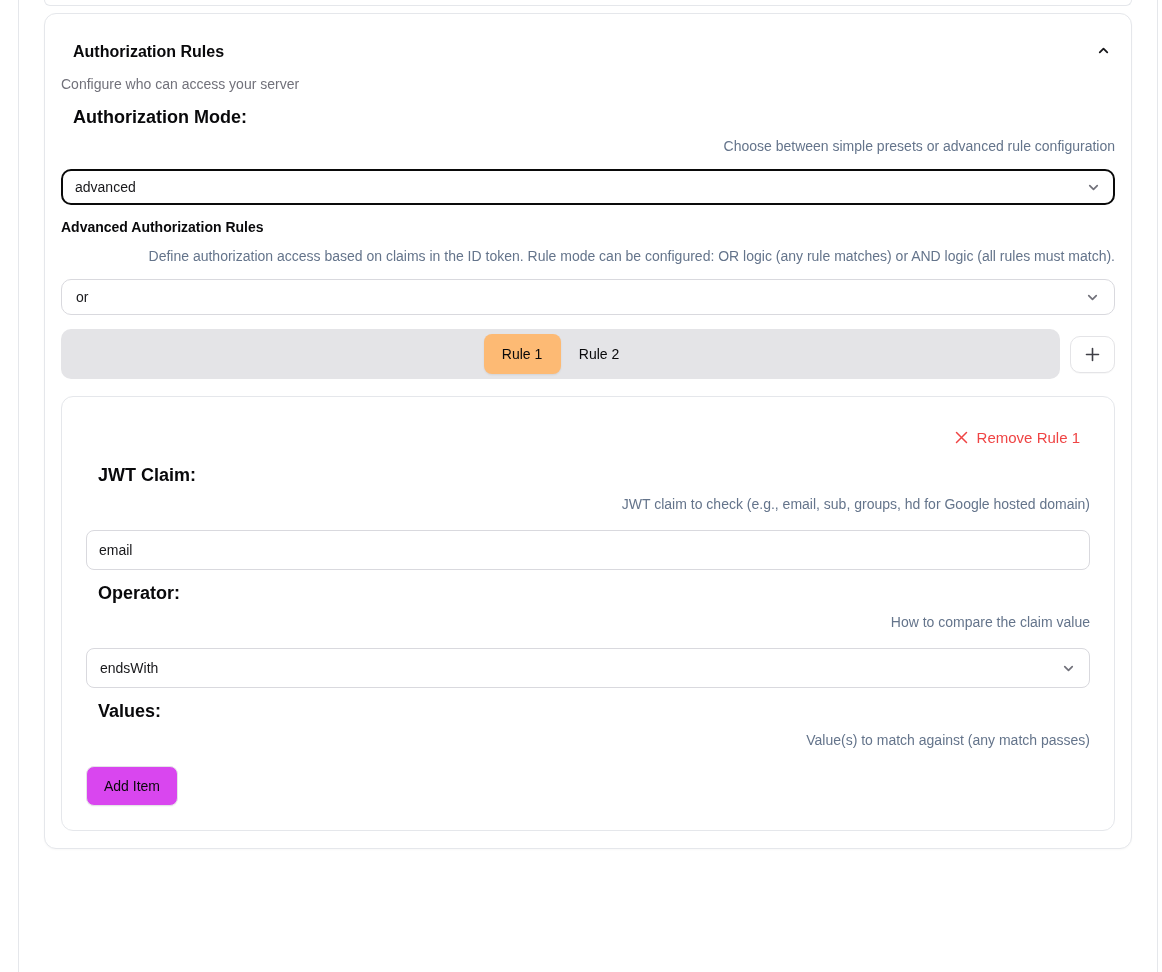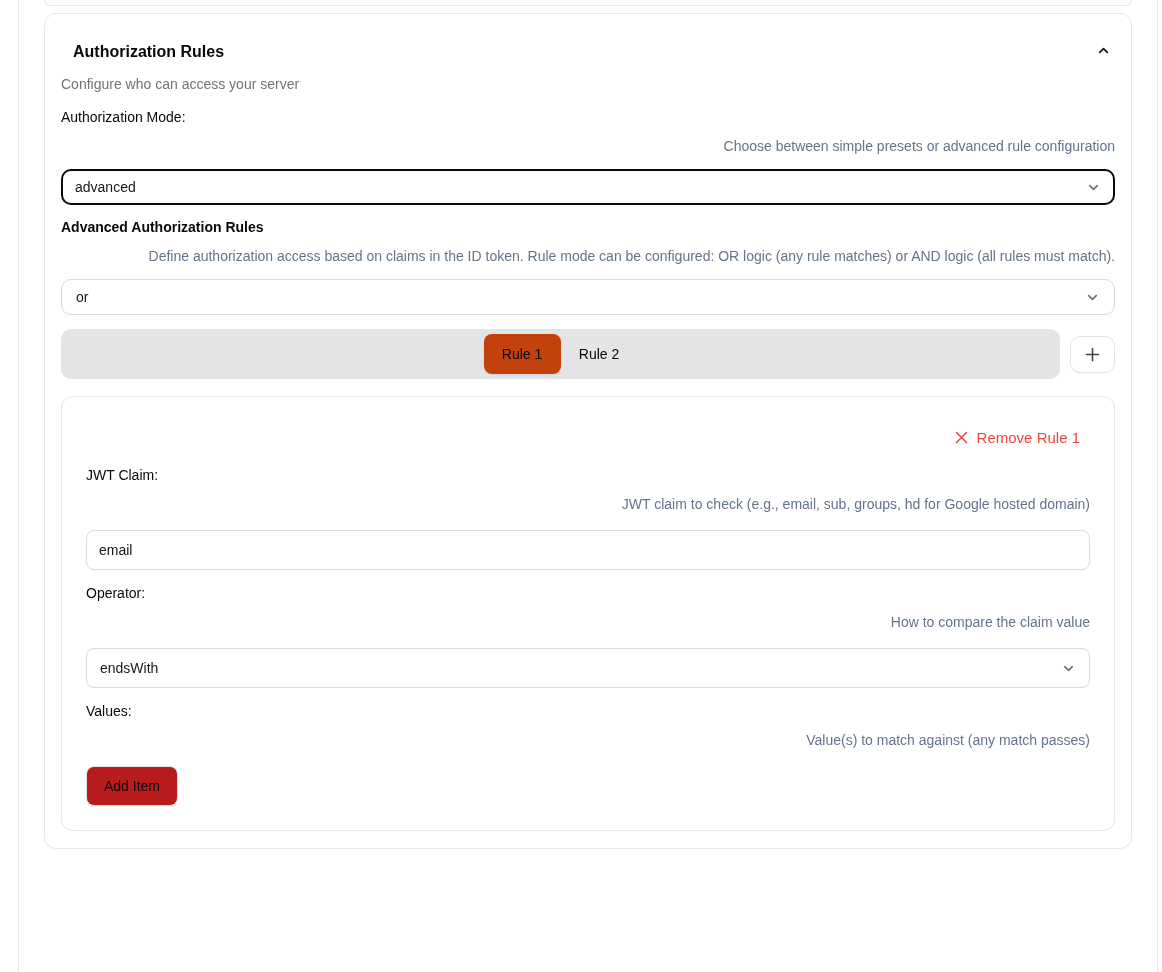--- a/index.html
+++ b/index.html
@@ -27,42 +27,42 @@
     padding: 16px 16px 17px;
     box-shadow: 0 1px 2px rgba(0,0,0,0.03);
   }
   .card-header { display: flex; justify-content: space-between; align-items: flex-start; }
   .card-title { margin: 12px; font-size: 16px; font-weight: 600; line-height: 20px; color: #09090b; }
   .card-subtitle { margin: 7px 0 0; color: #71717a; line-height: 20px; }
   .collapse-btn {
     background: none; border: none; padding: 0; margin: 13px 4px 0 0;
     color: #18181b; cursor: pointer; display: flex;
   }
-  .field-label { margin: 13px 0 0; font-size: 14px; font-weight: 400; line-height: 20px; color: #09090b; }
+  .field-label { margin: 13px 12px 0; font-size: 18px; font-weight: 700; line-height: 20px; color: #09090b; }
   .field-desc { margin: 9px 0 0; color: #64748b; line-height: 20px; text-align: right; }
   .select {
     margin-top: 13px; height: 36px; width: 100%;
     border: 1px solid #d9d9de; border-radius: 10px; background: #fff;
     display: flex; align-items: center; justify-content: space-between;
     padding: 0 14px; color: #18181b; cursor: pointer;
   }
   .select.focused { border: 2.5px solid #0a0a0a; padding: 0 12px; }
   .select .chev { color: #71717a; display: flex; }
   .sub-heading { margin: 12px 0 0; font-size: 14px; font-weight: 600; line-height: 20px; color: #09090b; }
   .tabs-row { display: flex; gap: 10px; margin-top: 14px; }
   .tabs-list {
     flex: 1; height: 50px; background: #e4e4e7; border-radius: 10px;
     display: flex; align-items: center; justify-content: center; padding: 5px;
   }
   .tab {
     height: 40px; width: 77px; border: none; background: transparent;
     border-radius: 8px; font-family: inherit; font-size: 14px; font-weight: 500;
     color: #09090b; cursor: pointer;
   }
-  .tab.active { background: #c2410c; box-shadow: 0 1px 2px rgba(0,0,0,0.08); }
+  .tab.active { background: #fdba74; box-shadow: 0 1px 2px rgba(0,0,0,0.08); }
   .add-rule-btn {
     align-self: center; width: 45px; height: 37px;
     background: #fff; border: 1px solid #e4e4e7; border-radius: 10px;
     display: flex; align-items: center; justify-content: center;
     color: #3f3f46; cursor: pointer; box-shadow: 0 1px 1px rgba(0,0,0,0.03);
   }
   .rule-card {
     margin-top: 17px; border: 1px solid #e5e7eb; border-radius: 12px;
     padding: 26px 24px 24px; background: #fff;
   }
@@ -83,21 +83,21 @@
   .select.sm { margin-top: 16px; height: 40px; border-radius: 8px; padding: 0 13px; }
   .value-row { display: flex; align-items: center; gap: 24px; margin-top: 16px; }
   .value-row .text-input { margin-top: 0; width: 908px; flex: none; }
   .remove-link {
     background: none; border: none; padding: 0;
     font-family: inherit; font-size: 15px; font-weight: 500; color: #0a0a0a;
     text-decoration: underline; text-underline-offset: 4px; cursor: pointer;
   }
   .add-item-btn {
     margin-top: 16px; height: 40px; padding: 0 17px;
-    background: #b91c1c; border: 1px solid #e4e4e7; border-radius: 8px;
+    background: #d946ef; border: 1px solid #e4e4e7; border-radius: 8px;
     font-family: inherit; font-size: 14px; font-weight: 500; color: #09090b;
     cursor: pointer; box-shadow: 0 1px 1px rgba(0,0,0,0.03);
   }
 </style>
 </head>
 <body>
 
 <div class="outer">
 
   <div class="card-edge-top"></div>

